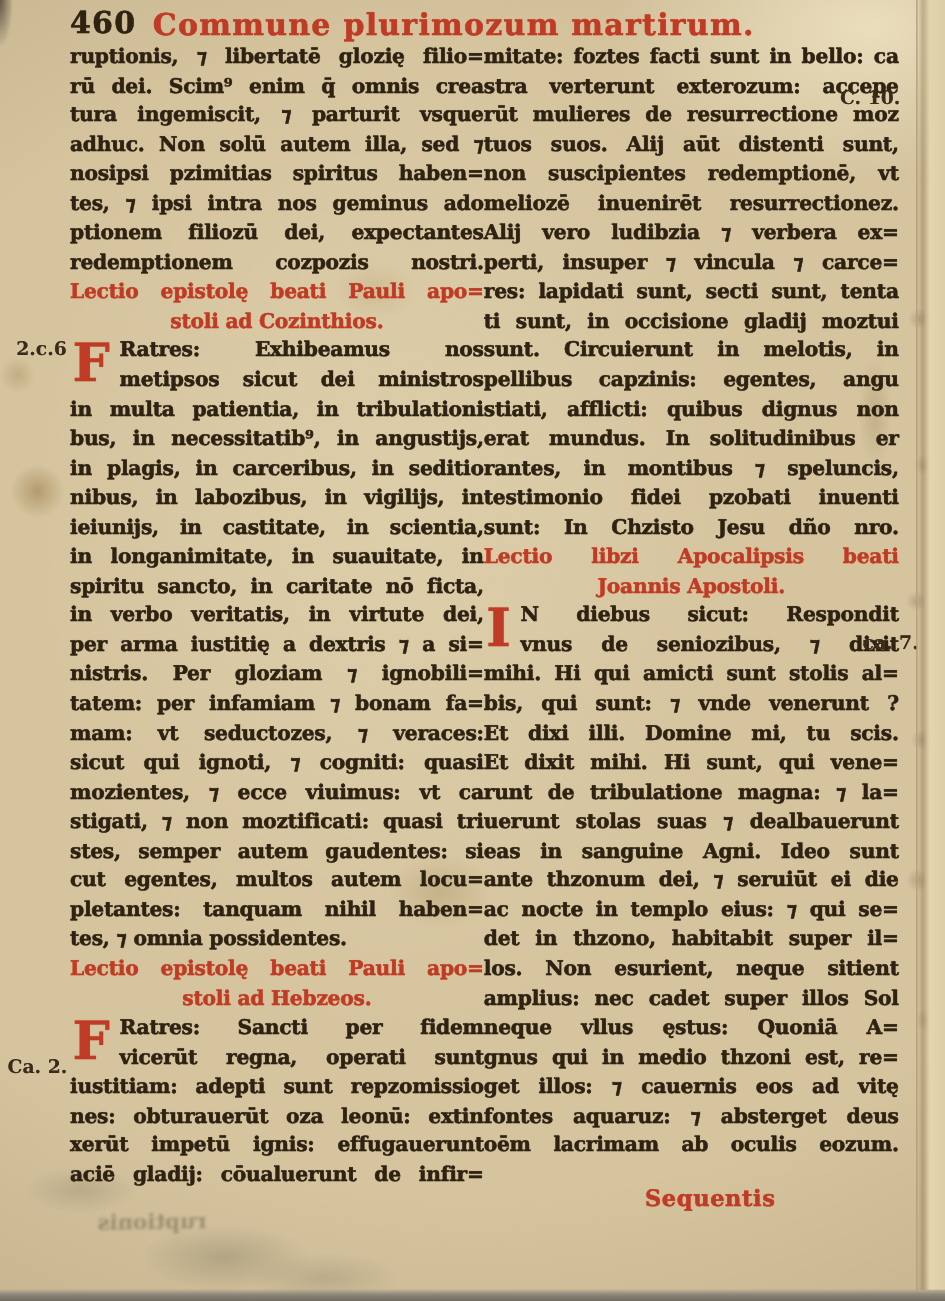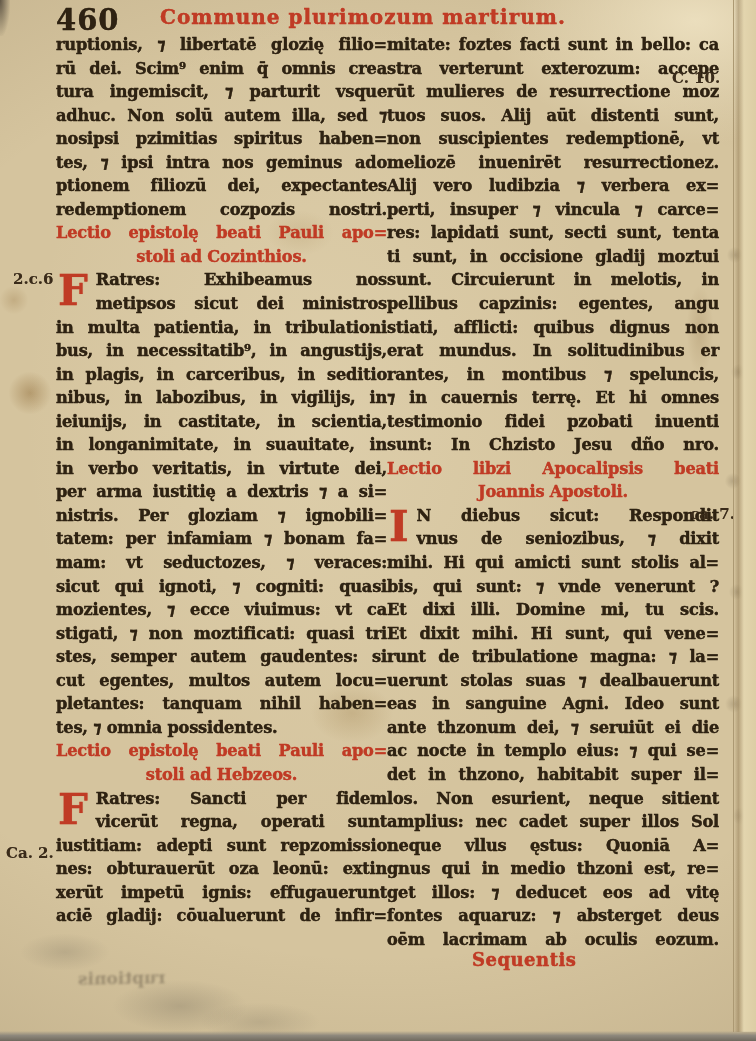--- a/index.html
+++ b/index.html
@@ -31,25 +31,25 @@
   }
   .ink{color:#2e2212;}
   .red{color:#c03b25;}
   .txt{
     font-weight:700;
     -webkit-text-stroke:0.35px currentColor;
     text-shadow:0 0 .6px rgba(46,34,18,.55);
   }
   .page-number{
     position:absolute;left:56px;top:3px;
-    font-size:29px;letter-spacing:1px;
+    font-size:24px;letter-spacing:1px;
   }
   .running-title{
     position:absolute;left:0;right:30px;top:5px;
-    text-align:center;font-size:20px;letter-spacing:1px;
+    text-align:center;font-size:24px;letter-spacing:1px;
     text-shadow:0 0 .6px rgba(192,59,37,.6);
   }
   .col{
     position:absolute;top:33px;
     font-size:16.2px;line-height:23.55px;letter-spacing:-0.2px;
   }
   .col-left{left:56px;width:331px;}
   .col-right{left:387px;width:332px;}
   .line{
     text-align:justify;text-align-last:justify;text-justify:inter-word;
@@ -70,21 +70,21 @@
     position:absolute;
     font-family:"DejaVu Serif","DejaVu Sans",serif;
     font-weight:700;font-size:15px;color:#3a2b1a;
     text-shadow:0 0 .5px rgba(58,43,26,.5);
   }
   .mn1{left:13px;top:270px;}
   .mn2{left:6px;top:812px;margin-top:32px;}
   .mn3{left:672px;top:57px;margin-top:12px;}
   .mn4{left:690px;top:505px;}
   .catchword{
-    position:absolute;left:472px;top:949px;
+    position:absolute;left:516px;top:949px;
     font-size:18px;letter-spacing:.5px;
     text-shadow:0 0 .7px rgba(192,59,37,.6);
     text-align:center;
   }
   .ghost{
     position:absolute;left:78px;top:968px;
     transform:scaleX(-1) rotate(1deg);
     font-weight:700;font-size:17px;
     color:rgba(70,60,48,.38);
     filter:blur(1.1px);
@@ -130,20 +130,21 @@
       <div class="block paragraph">
         <span class="dropcap txt">F</span>
         <div class="line">Ratres: Exhibeamus nos</div>
         <div class="line">metipsos sicut dei ministros</div>
         <div class="line">in multa patientia, in tribulationi</div>
         <div class="line">bus, in necessitatib⁹, in angustijs,</div>
         <div class="line">in plagis, in carceribus, in seditio</div>
         <div class="line">nibus, in labozibus, in vigilijs, in</div>
         <div class="line">ieiunijs, in castitate, in scientia,</div>
         <div class="line">in longanimitate, in suauitate, in</div>
+        <div class="line">spiritu sancto, in caritate nō ficta,</div>
         <div class="line">in verbo veritatis, in virtute dei,</div>
         <div class="line">per arma iustitię a dextris ⁊ a si=</div>
         <div class="line">nistris. Per gloziam ⁊ ignobili=</div>
         <div class="line">tatem: per infamiam ⁊ bonam fa=</div>
         <div class="line">mam: vt seductozes, ⁊ veraces:</div>
         <div class="line">sicut qui ignoti, ⁊ cogniti: quasi</div>
         <div class="line">mozientes, ⁊ ecce viuimus: vt ca</div>
         <div class="line">stigati, ⁊ non moztificati: quasi tri</div>
         <div class="line">stes, semper autem gaudentes: si</div>
         <div class="line">cut egentes, multos autem locu=</div>
@@ -174,21 +175,20 @@
         <div class="line">meliozē inuenirēt resurrectionez.</div>
         <div class="line">Alij vero ludibzia ⁊ verbera ex=</div>
         <div class="line">perti, insuper ⁊ vincula ⁊ carce=</div>
         <div class="line">res: lapidati sunt, secti sunt, tenta</div>
         <div class="line">ti sunt, in occisione gladij moztui</div>
         <div class="line">sunt. Circuierunt in melotis, in</div>
         <div class="line">pellibus capzinis: egentes, angu</div>
         <div class="line">stiati, afflicti: quibus dignus non</div>
         <div class="line">erat mundus. In solitudinibus er</div>
         <div class="line">rantes, in montibus ⁊ speluncis,</div>
-        <div class="line">⁊ in cauernis terrę. Et hi omnes</div>
         <div class="line">testimonio fidei pzobati inuenti</div>
         <div class="line">sunt: In Chzisto Jesu dño nro.</div>
       </div>
       <div class="block rubric">
         <div class="line">Lectio libzi Apocalipsis beati</div>
         <div class="line center">Joannis Apostoli.</div>
       </div>
       <div class="block paragraph">
         <span class="dropcap txt">I</span>
         <div class="line">N diebus sicut: Respondit</div>
@@ -200,21 +200,21 @@
         <div class="line">runt de tribulatione magna: ⁊ la=</div>
         <div class="line">uerunt stolas suas ⁊ dealbauerunt</div>
         <div class="line">eas in sanguine Agni. Ideo sunt</div>
         <div class="line">ante thzonum dei, ⁊ seruiūt ei die</div>
         <div class="line">ac nocte in templo eius: ⁊ qui se=</div>
         <div class="line">det in thzono, habitabit super il=</div>
         <div class="line">los. Non esurient, neque sitient</div>
         <div class="line">amplius: nec cadet super illos Sol</div>
         <div class="line">neque vllus ęstus: Quoniā A=</div>
         <div class="line">gnus qui in medio thzoni est, re=</div>
-        <div class="line">get illos: ⁊ deducet eos ad vitę</div>
+        <div class="line">get illos: ⁊ cauernis eos ad vitę</div>
         <div class="line">fontes aquaruz: ⁊ absterget deus</div>
         <div class="line">oēm lacrimam ab oculis eozum.</div>
       </div>
     </div>
 
   <span class="mn mn1">2.c.6</span>
   <span class="mn mn2">Ca. 2.</span>
   <span class="mn mn3">C. 10.</span>
   <span class="mn mn4">ca. 7.</span>
 

